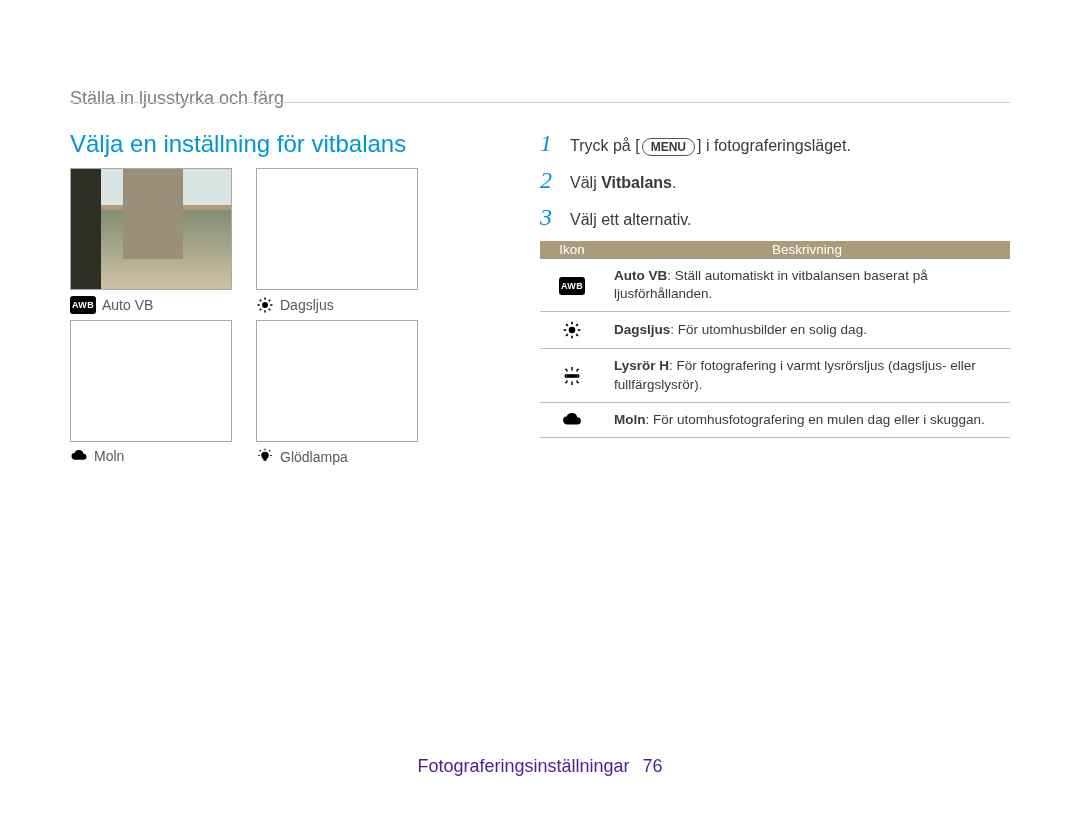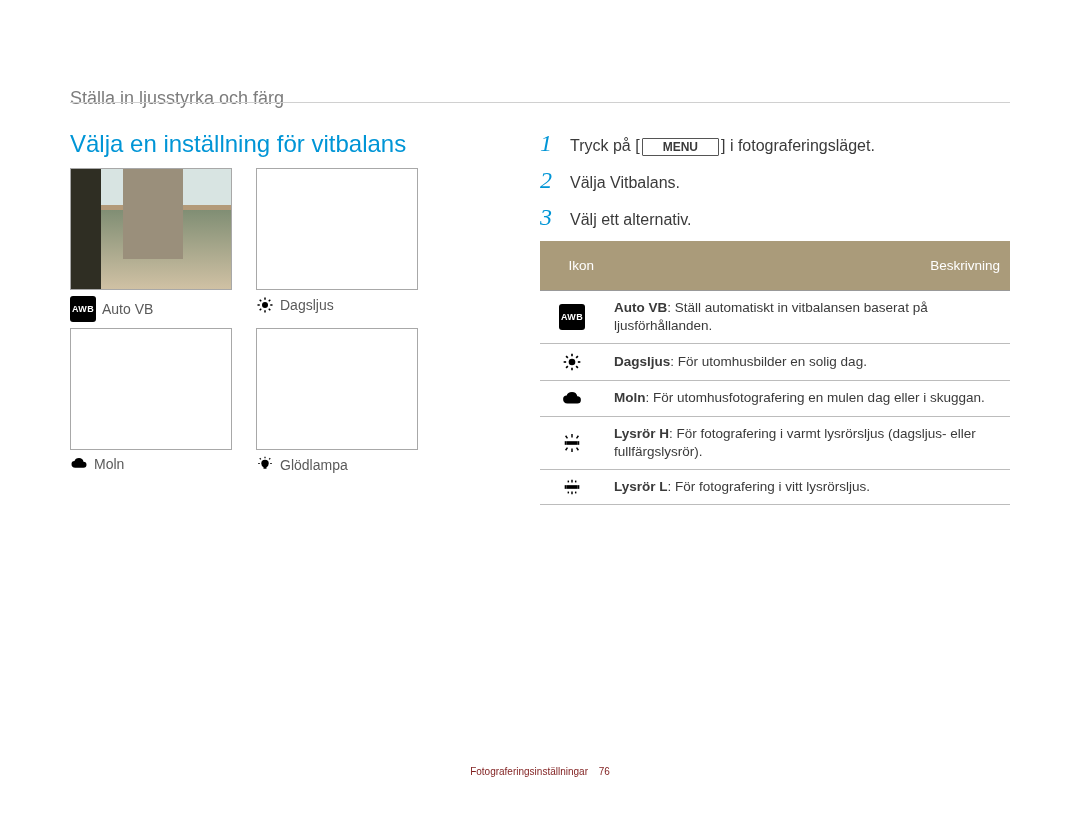--- a/index.html
+++ b/index.html
@@ -114,44 +114,44 @@
     font-size: 24px;
     font-weight: 300;
     font-style: italic;
     font-family: Georgia, serif;
     width: 18px;
   }
   .step-text {
     font-size: 16px;
     color: #3a3a3a;
   }
-  .step-text strong { font-weight: 400; }
+  .step-text strong { font-weight: 700; }
   .menu-box {
     display: inline-block;
     border: 1px solid #555;
-    border-radius: 1px;
-    padding: 0 20px;
+    border-radius: 9px;
+    padding: 0 8px;
     font-size: 12px;
     font-weight: 700;
     vertical-align: middle;
     line-height: 16px;
     margin: 0 2px;
   }
   table.desc {
     border-collapse: collapse;
     width: 100%;
     margin-top: 6px;
     font-size: 13.5px;
   }
   table.desc th {
     background: #aa9b7a;
     color: #fff;
     font-weight: 400;
-    text-align: right;
-    padding: 17px 10px;
+    text-align: center;
+    padding: 1px 10px;
     border-bottom: 1px solid #999;
   }
   table.desc th:first-child { width: 64px; }
   table.desc td {
     border-bottom: 1px solid #bcbcbc;
     padding: 8px 10px;
     vertical-align: middle;
     color: #3a3a3a;
     line-height: 1.35;
   }
@@ -161,32 +161,32 @@
   table.desc td strong { font-weight: 700; }
   .awb-badge {
     display: inline-flex;
     align-items: center;
     justify-content: center;
     background: #000;
     color: #fff;
     font-size: 9px;
     font-weight: 700;
     width: 26px;
-    height: 26px;
+    height: 18px;
     border-radius: 3px;
     letter-spacing: 0.3px;
   }
   .footer {
     position: absolute;
     bottom: 38px;
     left: 0;
     width: 1080px;
     text-align: center;
-    font-size: 10px;
-    color: #7f1d1d;
+    font-size: 18px;
+    color: #4c1d95;
   }
   .footer .pnum { margin-left: 8px; }
   svg.icn { display: block; }
 </style>
 </head>
 <body>
 
 <div class="breadcrumb">Ställa in ljusstyrka och färg</div>
 <div class="breadcrumb-line"></div>
 
@@ -263,21 +263,21 @@
 <div class="right-col">
   <div class="step">
     <span class="step-num">1</span>
     <span class="step-text">
       <span>Tryck på [</span><span class="menu-box">MENU</span><span>] i fotograferingsläget.</span>
     </span>
   </div>
   <div class="step">
     <span class="step-num">2</span>
     <span class="step-text">
-      <span>Välja </span><strong>Vitbalans</strong><span>.</span>
+      <span>Välj </span><strong>Vitbalans</strong><span>.</span>
     </span>
   </div>
   <div class="step">
     <span class="step-num">3</span>
     <span class="step-text">Välj ett alternativ.</span>
   </div>
 
   <table class="desc">
     <thead>
       <tr>
@@ -303,61 +303,43 @@
                 <line x1="17" y1="17" x2="19.1" y2="19.1"></line>
                 <line x1="4.9" y1="19.1" x2="7" y2="17"></line>
                 <line x1="17" y1="7" x2="19.1" y2="4.9"></line>
               </g>
             </svg>
         </td>
         <td><strong>Dagsljus</strong><span>: För utomhusbilder en solig dag.</span></td>
       </tr>
       <tr>
         <td class="icon-cell">
-          <svg class="icn" style="margin:0 auto" width="22" height="16" viewBox="0 0 24 18">
-              <path d="M7 14 Q2 14 2 9 Q2 5 6 5 Q7 1 12 1 Q17 1 18 6 Q22 6 22 10 Q22 14 18 14 Z" fill="#000"></path>
-            </svg>
-        </td>
-        <td><strong>Moln</strong><span>: För utomhusfotografering en mulen dag eller i skuggan.</span></td>
-      </tr>
-      <tr>
-        <td class="icon-cell">
           <svg class="icn" style="margin:0 auto" width="22" height="20" viewBox="0 0 24 22">
               <rect x="6" y="9" width="12" height="4" fill="#000"></rect>
               <rect x="4" y="9" width="2" height="4" fill="#000"></rect>
               <rect x="18" y="9" width="2" height="4" fill="#000"></rect>
               <g stroke="#000" stroke-width="1.6">
                 <line x1="12" y1="1" x2="12" y2="5"></line>
                 <line x1="12" y1="17" x2="12" y2="21"></line>
                 <line x1="5" y1="3" x2="7" y2="6"></line>
                 <line x1="19" y1="3" x2="17" y2="6"></line>
                 <line x1="5" y1="19" x2="7" y2="16"></line>
                 <line x1="19" y1="19" x2="17" y2="16"></line>
               </g>
             </svg>
         </td>
         <td><strong>Lysrör H</strong><span>: För fotografering i varmt lysrörsljus (dagsljus- eller fullfärgslysrör).</span></td>
       </tr>
       <tr>
         <td class="icon-cell">
-          <svg class="icn" style="margin:0 auto" width="22" height="18" viewBox="0 0 24 18">
-              <rect x="6" y="7" width="12" height="4" fill="#000"></rect>
-              <rect x="4" y="7" width="2" height="4" fill="#000"></rect>
-              <rect x="18" y="7" width="2" height="4" fill="#000"></rect>
-              <g stroke="#000" stroke-width="1.6">
-                <line x1="8" y1="2" x2="8" y2="4"></line>
-                <line x1="12" y1="1" x2="12" y2="4"></line>
-                <line x1="16" y1="2" x2="16" y2="4"></line>
-                <line x1="8" y1="14" x2="8" y2="16"></line>
-                <line x1="12" y1="14" x2="12" y2="17"></line>
-                <line x1="16" y1="14" x2="16" y2="16"></line>
-              </g>
+          <svg class="icn" style="margin:0 auto" width="22" height="16" viewBox="0 0 24 18">
+              <path d="M7 14 Q2 14 2 9 Q2 5 6 5 Q7 1 12 1 Q17 1 18 6 Q22 6 22 10 Q22 14 18 14 Z" fill="#000"></path>
             </svg>
         </td>
-        <td><strong>Lysrör L</strong><span>: För fotografering i vitt lysrörsljus.</span></td>
+        <td><strong>Moln</strong><span>: För utomhusfotografering en mulen dag eller i skuggan.</span></td>
       </tr>
     </tbody>
   </table>
 </div>
 
 <div class="footer">
   <span>Fotograferingsinställningar</span>
   <span class="pnum">76</span>
 </div>
 

